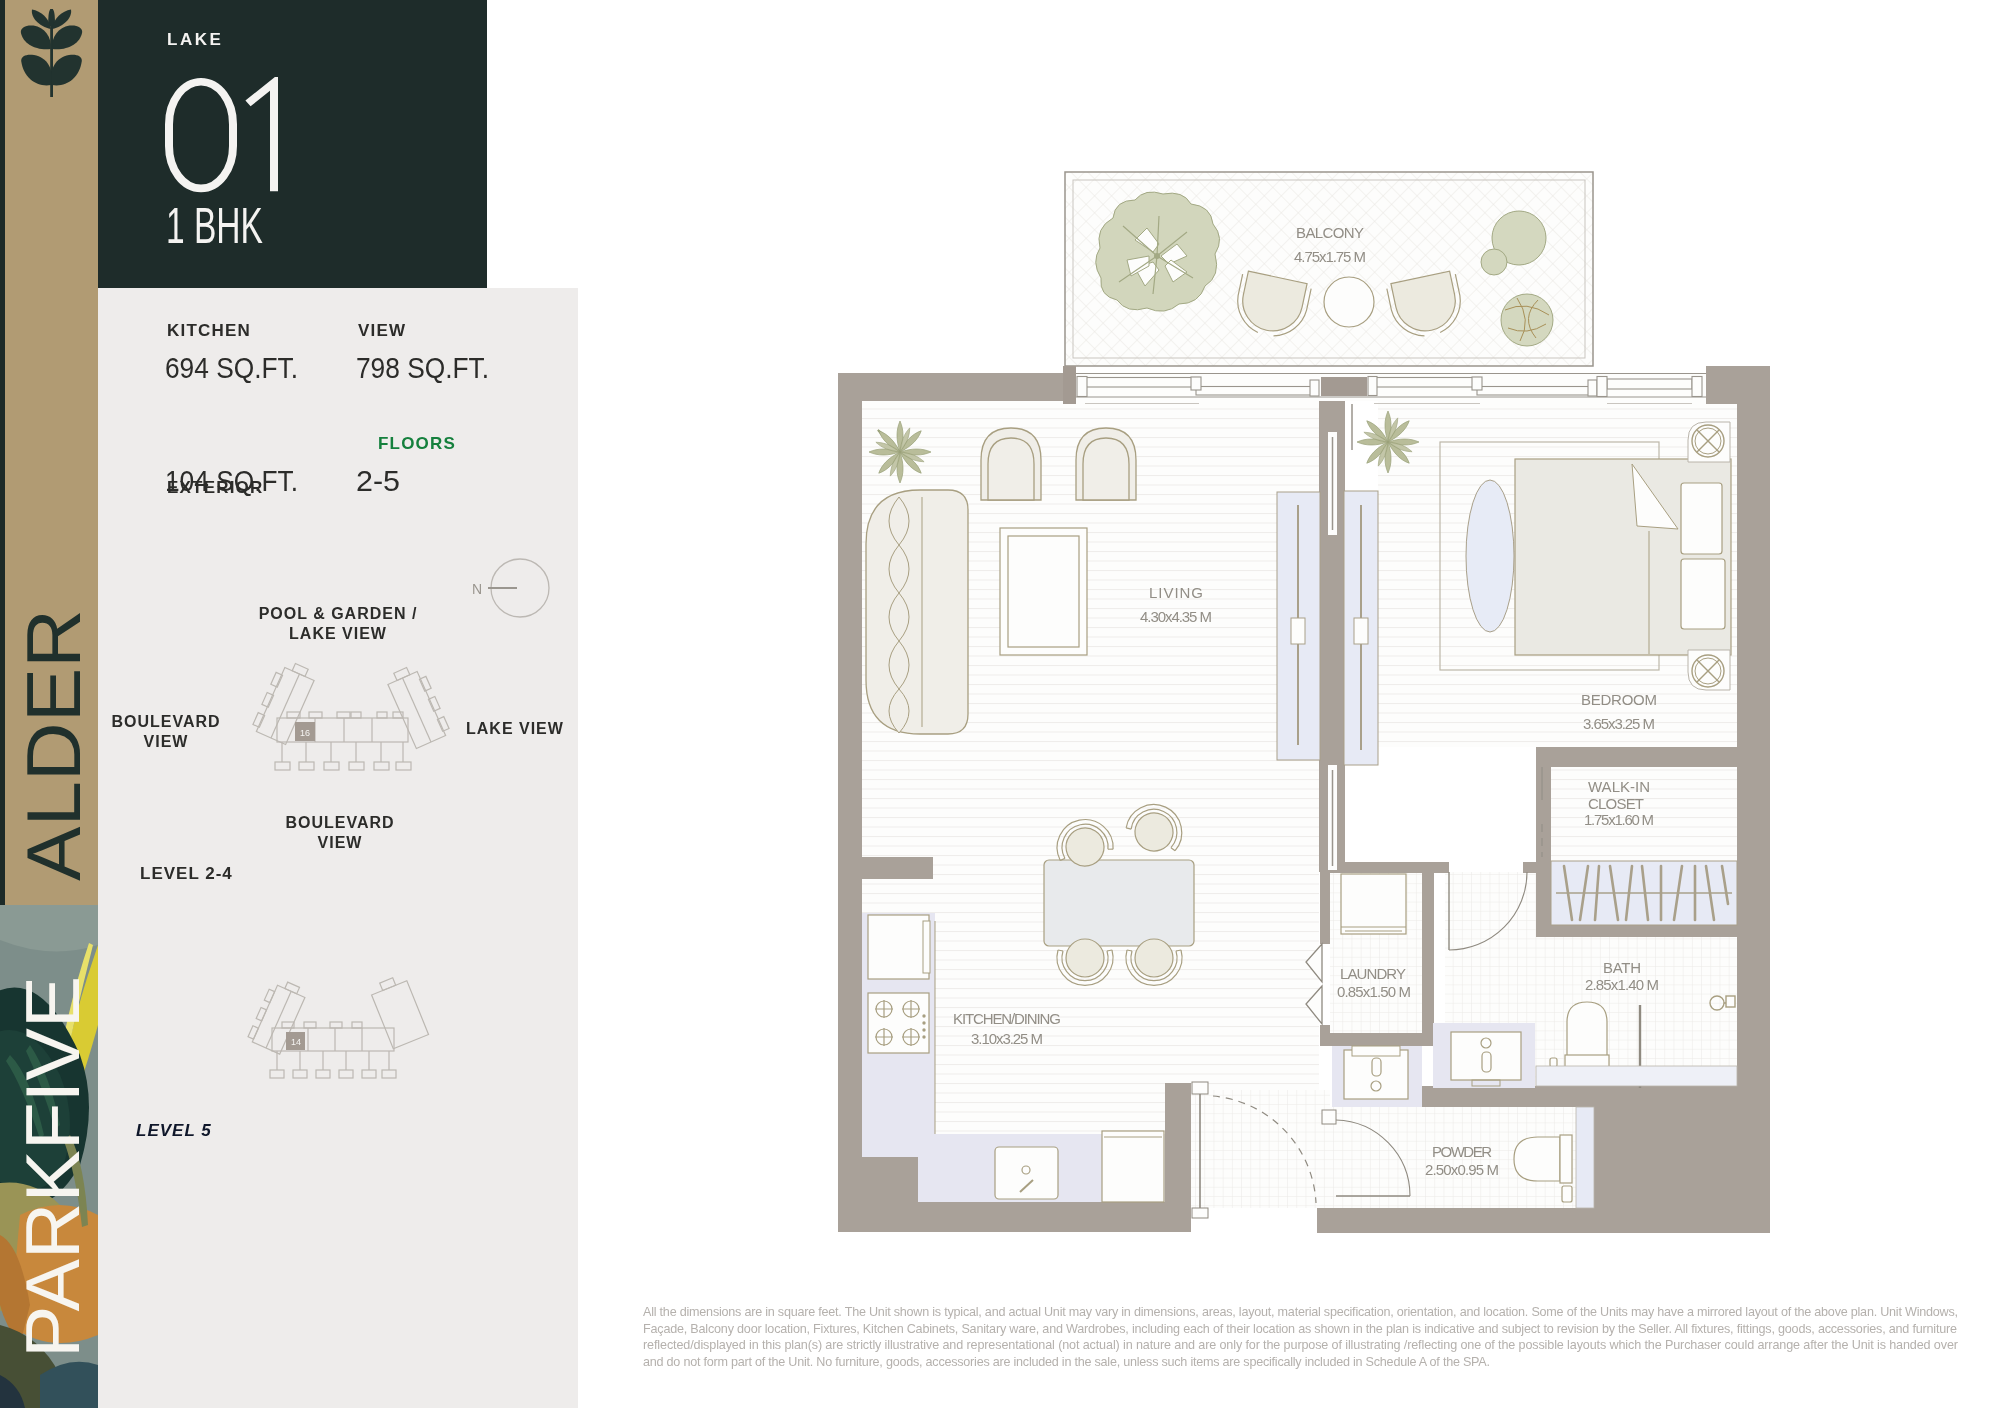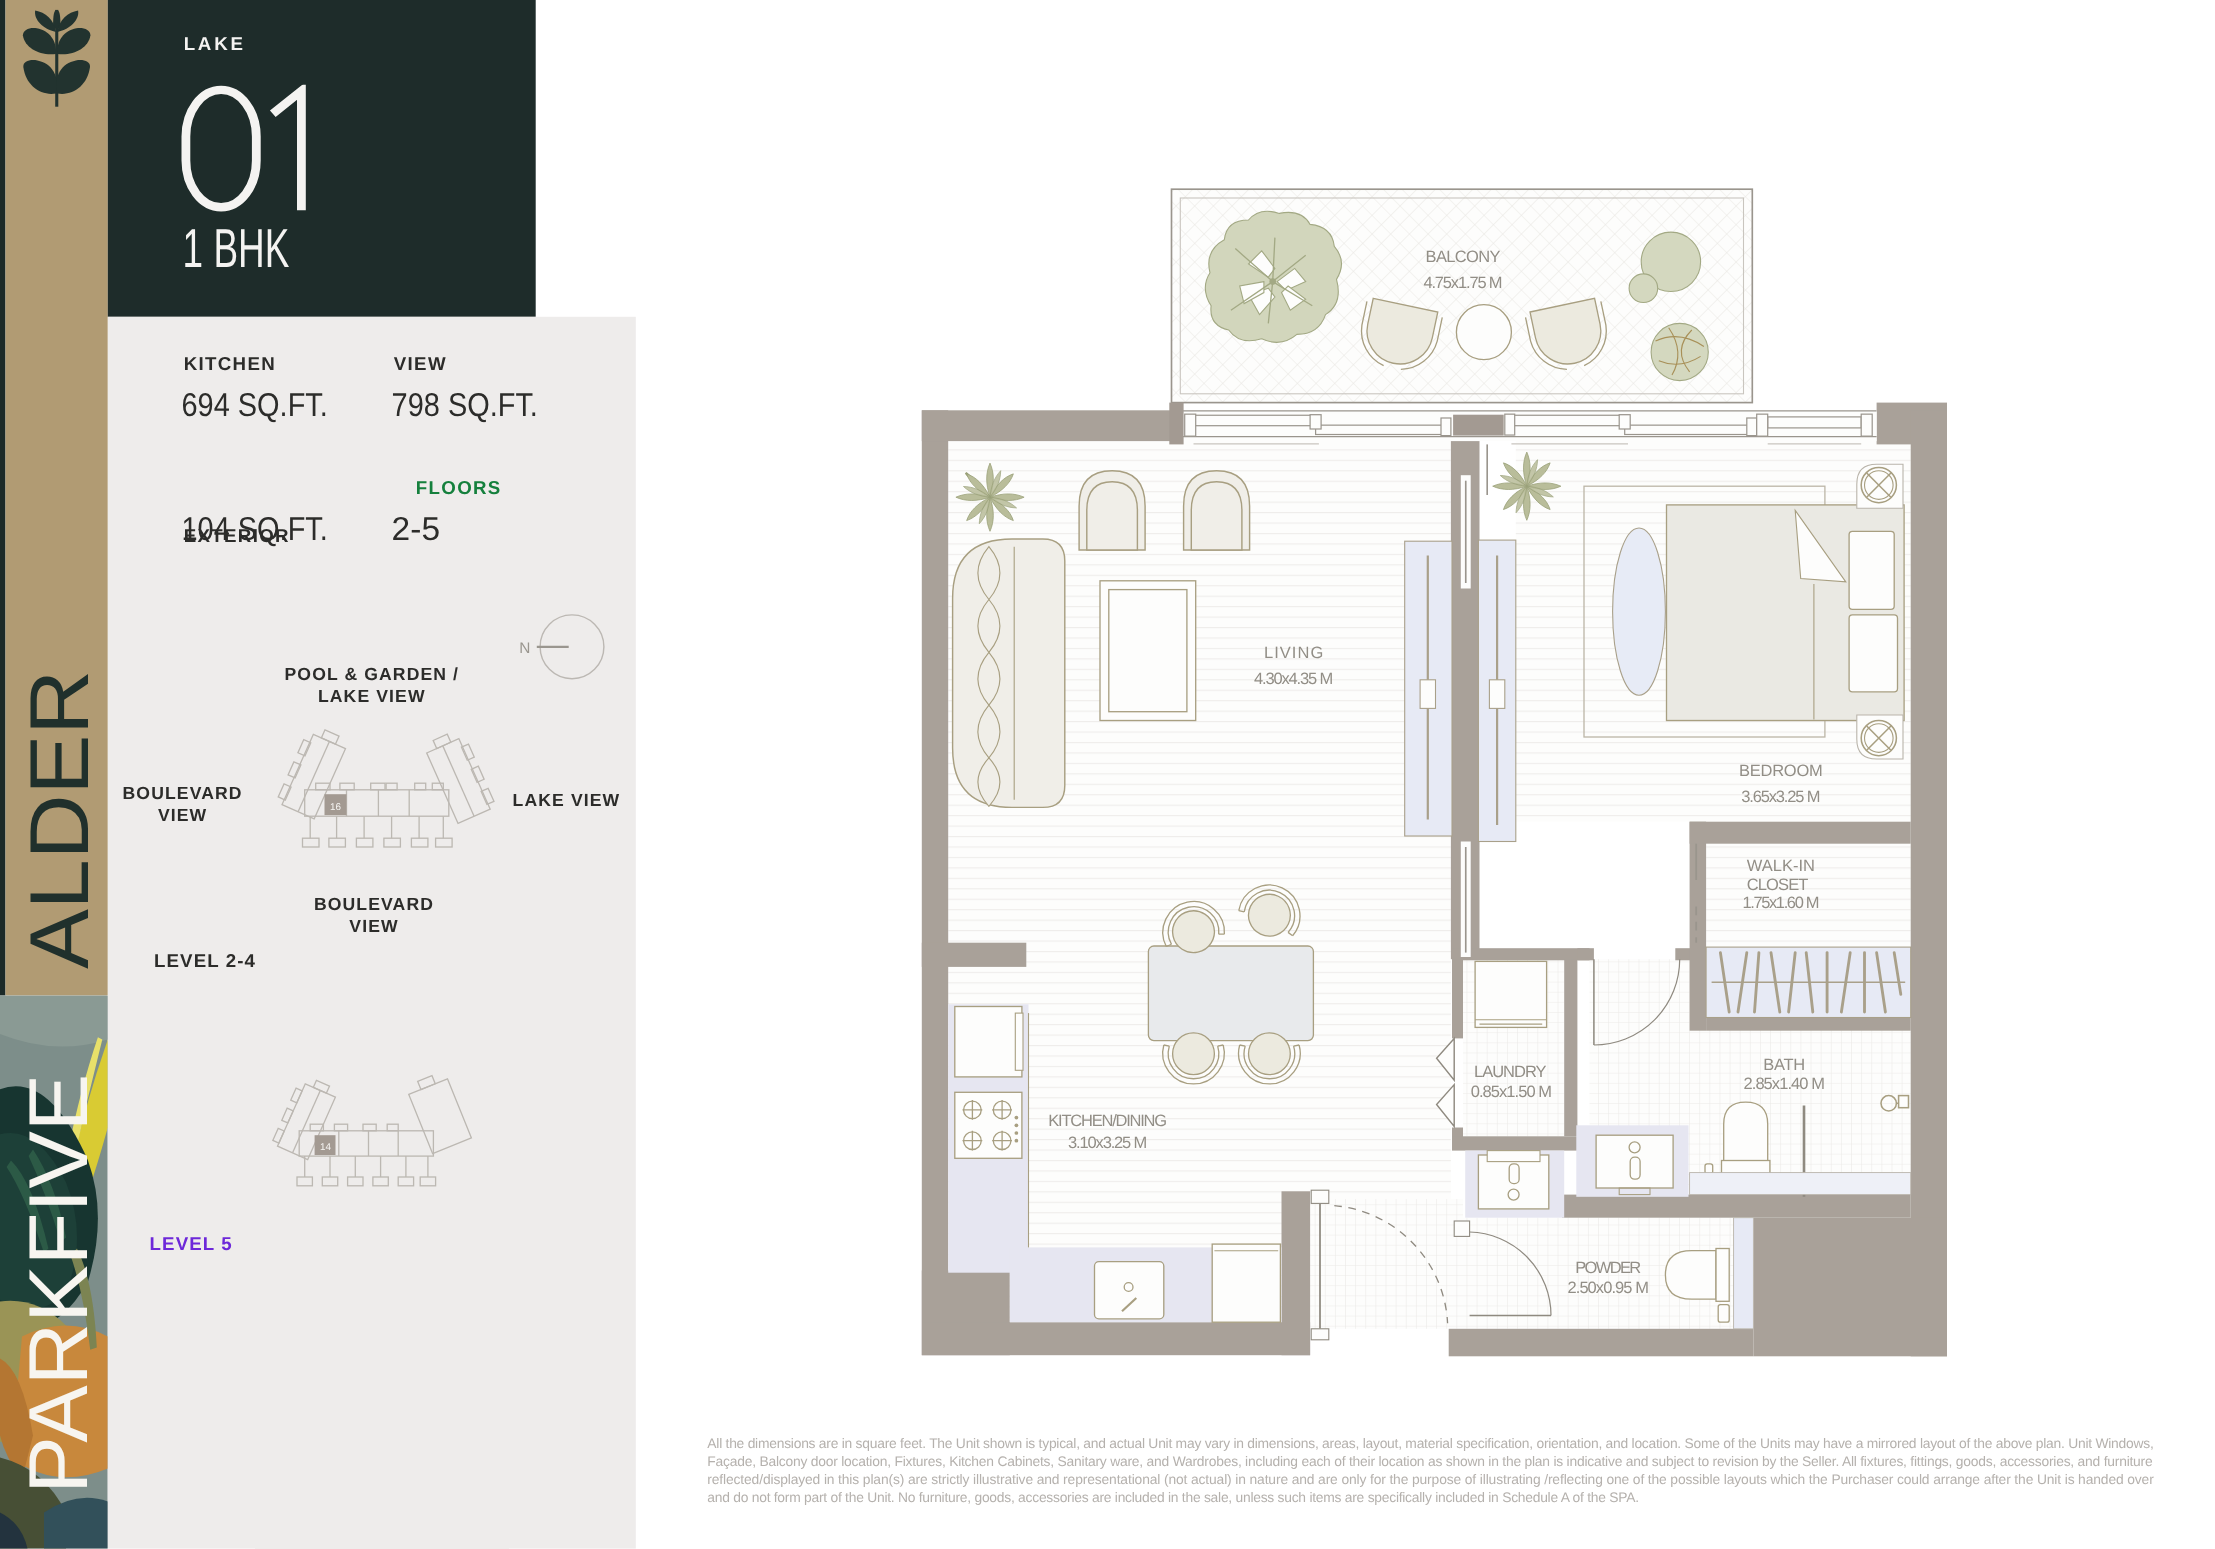--- a/index.html
+++ b/index.html
@@ -193,21 +193,21 @@
       <rect x="94" y="112" width="14" height="8"></rect>
         <rect x="117" y="112" width="14" height="8"></rect>
       <rect x="140" y="112" width="14" height="8"></rect>
         <rect x="160" y="112" width="14" height="8"></rect>
     </g>
   </g>
   <rect x="64" y="74" width="19" height="18" fill="#a39a92"></rect>
   <text x="69" y="87" font-size="9" fill="#f5f4f2">14</text>
 </svg>
 
-<div class="abs" style="left:136px;top:1121px;color:#6d28d9;font-size:17px;font-weight:bold;letter-spacing:1px;">LEVEL 5</div>
+<div class="abs" style="left:136px;top:1121px;color:#0f172a;font-size:17px;font-weight:bold;letter-spacing:1px;font-style:italic;">LEVEL 5</div>
 
 <svg class="abs" style="left:0;top:0;" width="2014" height="1408" viewBox="0 0 2014 1408">
   <defs>
     <pattern id="stripeH" width="10" height="9.5" patternUnits="userSpaceOnUse">
       <rect width="10" height="9.5" fill="#fdfdfc"></rect>
       <line x1="0" y1="0.5" x2="10" y2="0.5" stroke="#efedeb" stroke-width="1"></line>
     </pattern>
     <pattern id="tile" width="9.2" height="9.2" patternUnits="userSpaceOnUse">
       <rect width="9.2" height="9.2" fill="#fdfdfc"></rect>
       <path d="M0 0 H9.2 V9.2" fill="none" stroke="#eceae7" stroke-width="1"></path>

